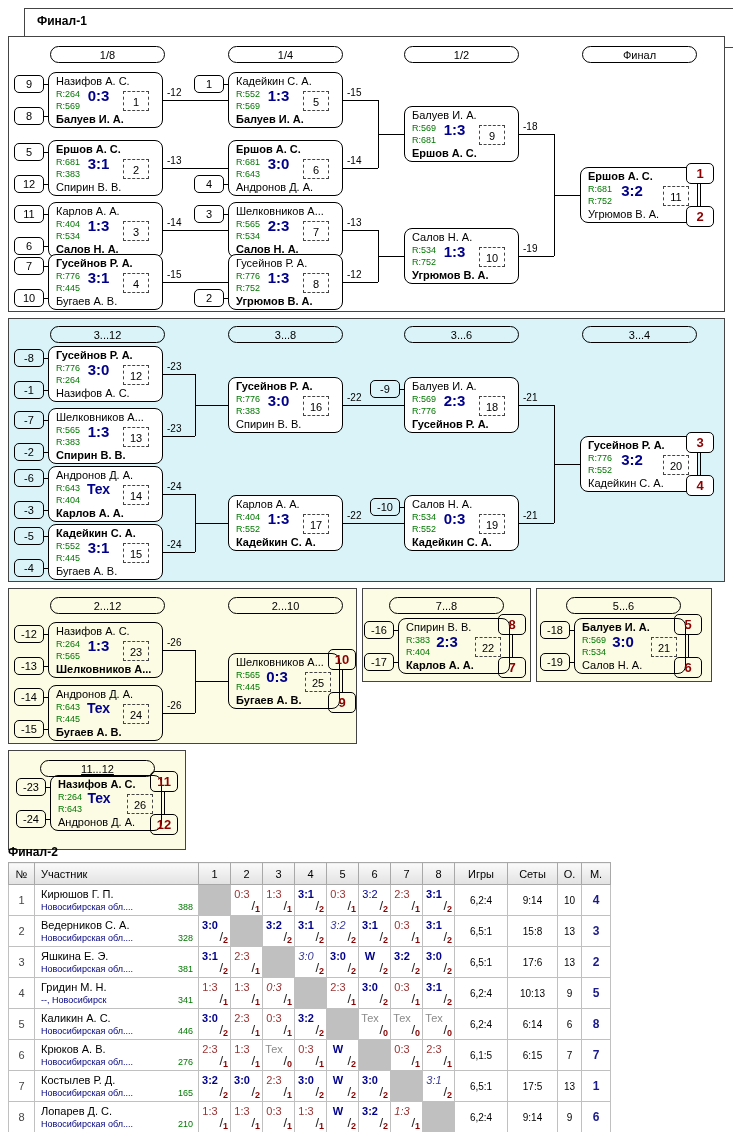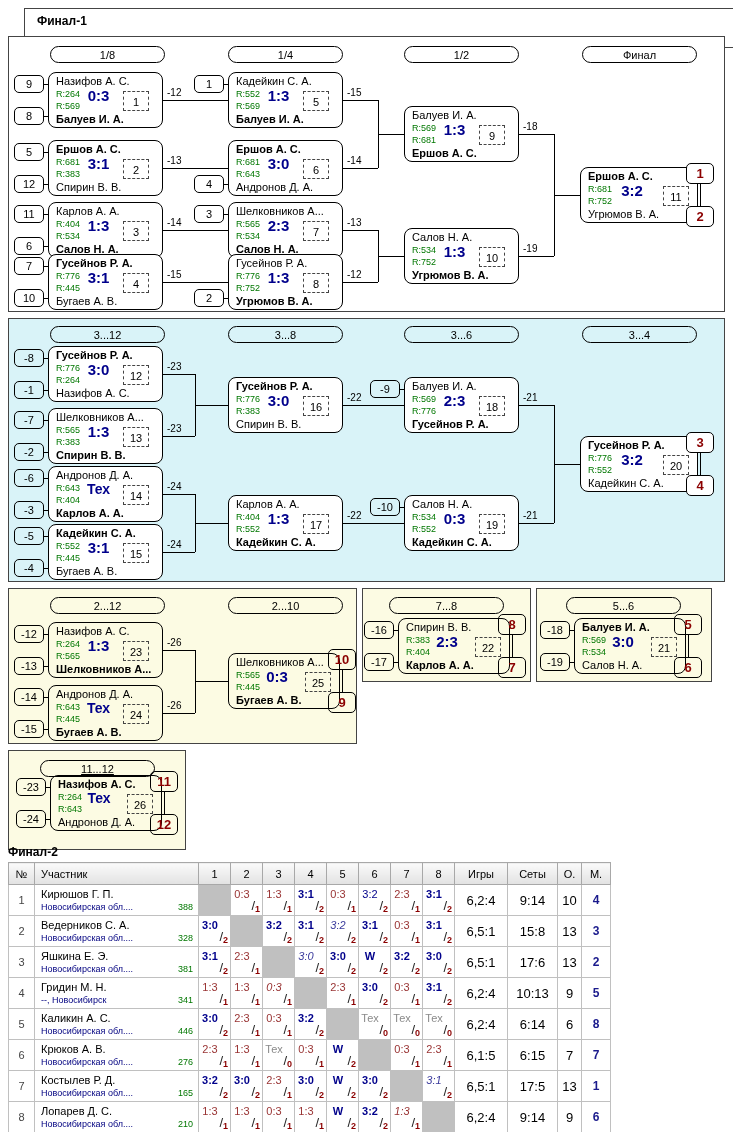--- a/index.html
+++ b/index.html
@@ -44,21 +44,21 @@
   .scell .m{position:absolute;left:0;right:9px;top:3px;text-align:center;}
   .scell .sl{position:absolute;right:7px;bottom:2px;font-size:13px;color:#222;}
   .scell .sub{position:absolute;right:2px;bottom:1px;font-size:9px;font-weight:bold;color:#8b0000;}
   .self{background:#c0c0c0;}
   .w  {color:#00008b;font-weight:bold;}
   .wl {color:#00008b;}
   .wi {color:#3a3a9c;font-style:italic;}
   .l  {color:#993333;}
   .li {color:#993333;font-style:italic;}
   .t  {color:#8a8a8a;}
-  .ctr{text-align:center;font-size:13px;color:#000;}
+  .ctr{text-align:center;font-size:10px;color:#000;}
   .mplace{text-align:center;font-size:12px;font-weight:bold;color:#1a1a8c;}
 </style>
 </head>
 <body>
 
 <div id="stage">
   <div class="abs titlebox" style="left:24px;top:8px;width:717px;height:40px;">
     <div class="titletext" style="position:absolute;left:12px;top:5px;">Финал-1</div>
   </div>
   <div id="sections" class="abs" style="left:0;top:0;">

